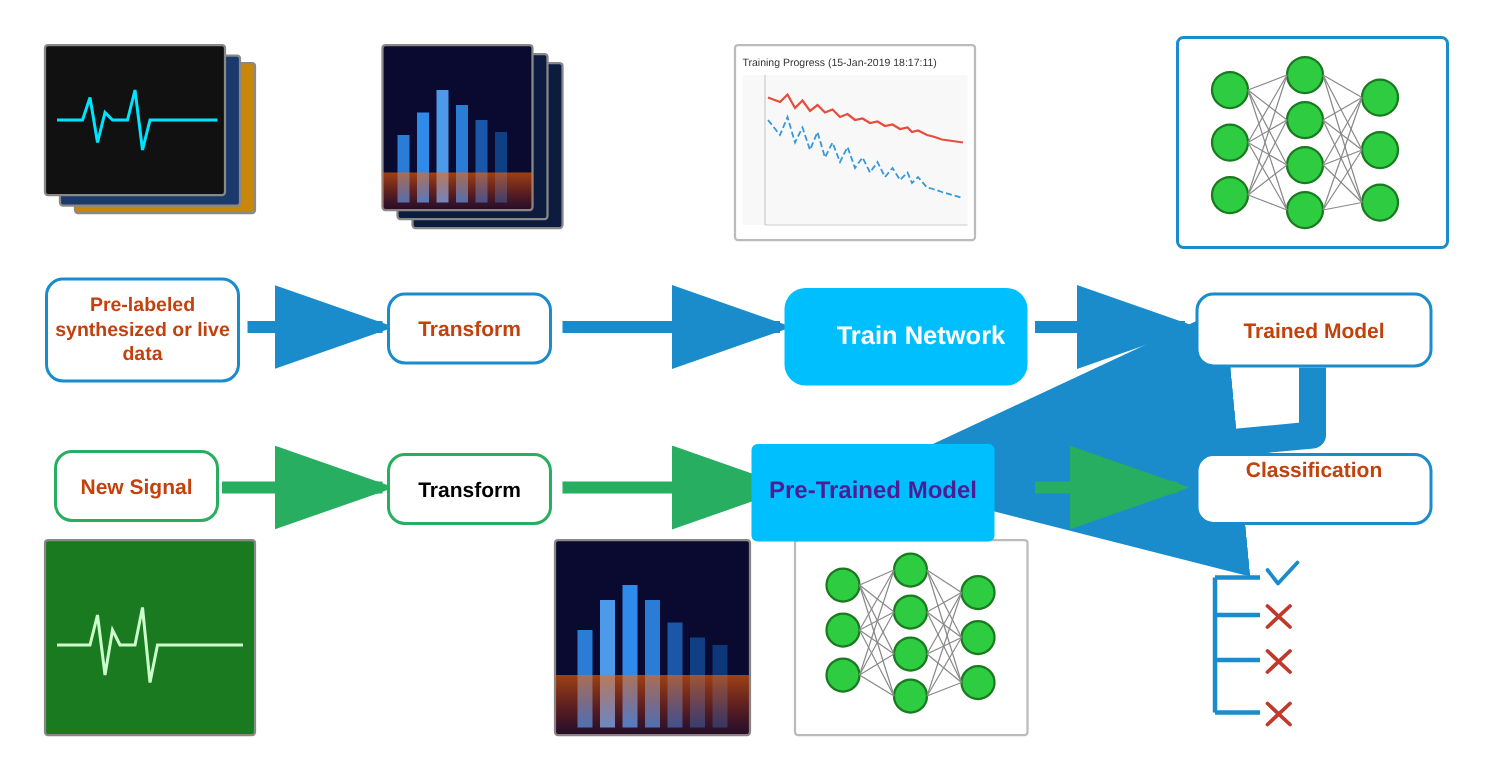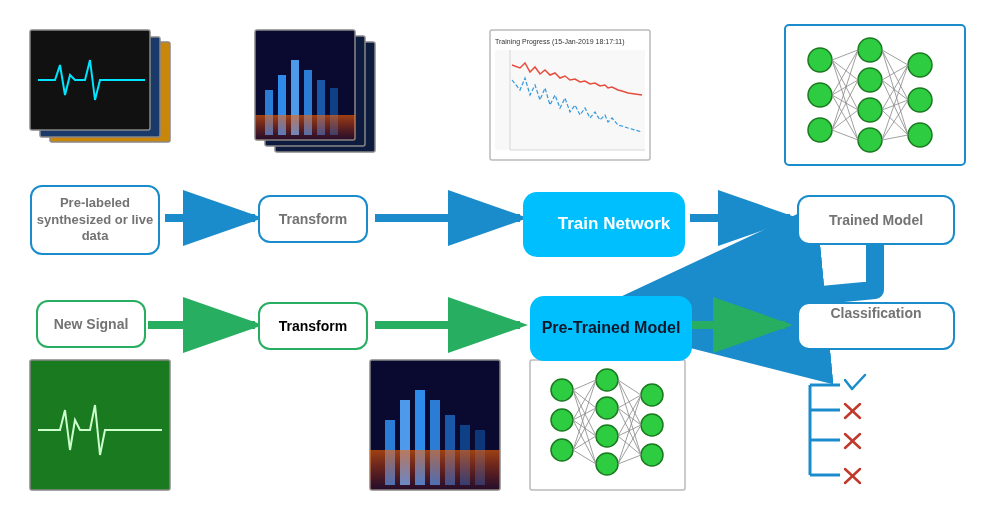--- a/index.html
+++ b/index.html
@@ -27,21 +27,21 @@
       justify-content: center;
       text-align: center;
       font-weight: bold;
       font-size: 14px;
       line-height: 1.3;
     }
 
     .label-box.blue-border {
       border: 2px solid #1a8ccc;
       background: #fff;
-      color: #737373;
+      color: #c2410c;
     }
 
     
     .box-prelabeled {
       left: 30px; top: 185px;
       width: 130px; height: 65px;
       font-size: 13px;
     }
 
     
@@ -271,21 +271,21 @@
   </div>
 
   <div class="label-box blue-border" style="left:36px;top:300px;width:110px;height:48px;font-size:14px;border:2px solid #27ae60;border-radius:12px;background:#fff;display:flex;align-items:center;justify-content:center;text-align:center;font-weight:bold;position:absolute;">
     <span>New Signal</span>
   </div>
 
   <div class="label-box" style="left:258px;top:302px;width:110px;height:48px;font-size:14px;border:2px solid #27ae60;border-radius:12px;background:#fff;display:flex;align-items:center;justify-content:center;text-align:center;font-weight:bold;position:absolute;">
     <span>Transform</span>
   </div>
 
-  <div class="label-box" style="left:530px;top:296px;width:162px;height:65px;font-size:16px;border-radius:14px;background:#00bfff;color:#0f172a;display:flex;align-items:center;justify-content:center;text-align:center;font-weight:bold;position:absolute;">
+  <div class="label-box" style="left:501px;top:296px;width:162px;height:65px;font-size:16px;border-radius:4px;background:#00bfff;color:#4c1d95;display:flex;align-items:center;justify-content:center;text-align:center;font-weight:bold;position:absolute;">
     <span>Pre-Trained
 Model</span>
   </div>
 
   <div class="label-box blue-border" style="left:797px;top:302px;width:158px;height:48px;font-size:14px;border:2px solid #1a8ccc;border-radius:12px;background:#fff;display:flex;align-items:flex-start;justify-content:center;text-align:center;font-weight:bold;position:absolute;">
     <span>Classification</span>
   </div>
 
 </div>
 

